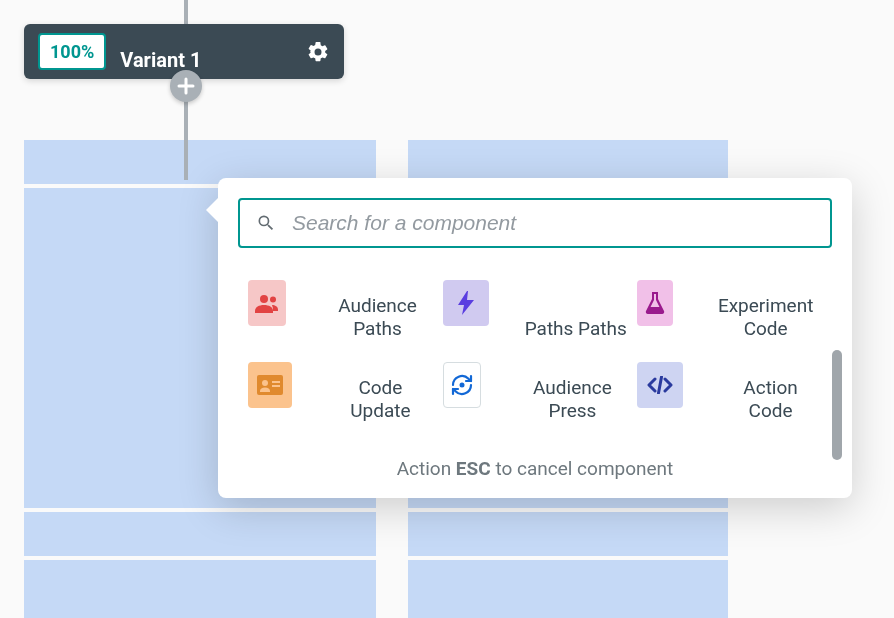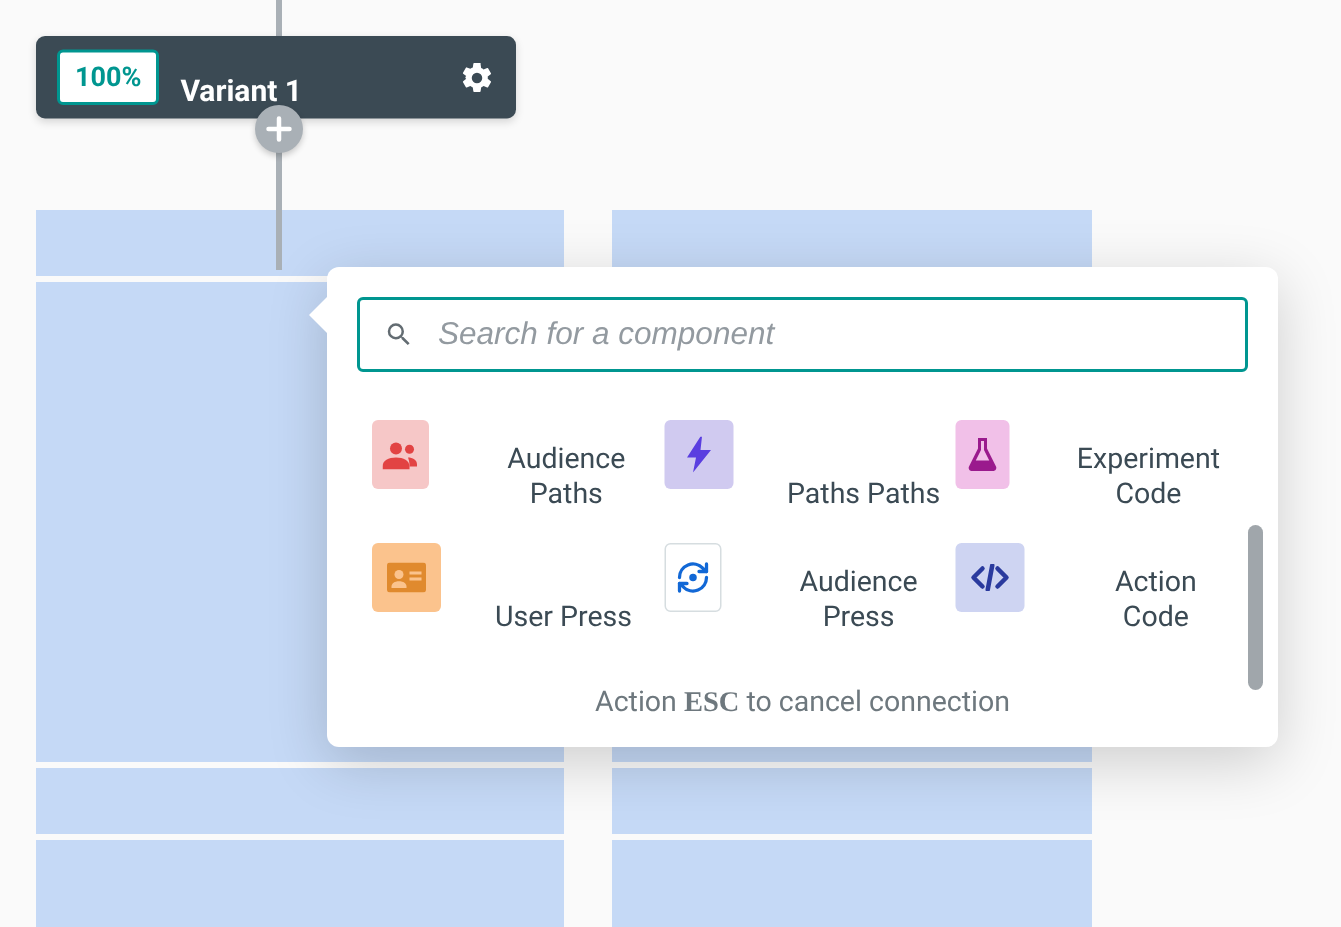--- a/index.html
+++ b/index.html
@@ -190,21 +190,21 @@
     .tile-white  { background: #fff; border: 1px solid #d6dde0; }
     .tile-lilac  { background: #ced4f2; }
     
     .footer-hint {
       margin-top: auto;
       text-align: center;
       font-size: 19px;
       color: #6e787e;
       padding-top: 30px;
     }
-    .footer-hint b { font-weight: 700; font-family: Liberation Serif, serif; }
+    .footer-hint b { font-weight: 700; }
     
     .scrollbar-thumb {
       position: absolute;
       right: 10px;
       top: 172px;
       width: 10px;
       height: 110px;
       background: #a0a6ab;
       border-radius: 5px;
     }
@@ -283,21 +283,21 @@
     <div class="component-item">
       <div class="icon-tile tile-orange">
         <svg width="26" height="20" viewBox="0 0 26 20" fill="#e08a2e">
           <rect x="0" y="0" width="26" height="20" rx="2"></rect>
           <circle cx="8" cy="8" r="3" fill="#fbc38d"></circle>
           <path d="M3 16c0-2 2-3.5 5-3.5s5 1.5 5 3.5v1H3v-1z" fill="#fbc38d"></path>
           <rect x="15" y="6" width="8" height="2" fill="#fbc38d"></rect>
           <rect x="15" y="10" width="8" height="2" fill="#fbc38d"></rect>
         </svg>
       </div>
-      <span class="component-label">User Press</span>
+      <span class="component-label">Code Update</span>
     </div>
 
     <div class="component-item">
       <div class="icon-tile tile-white">
         <svg width="24" height="24" viewBox="0 0 24 24" fill="none" stroke="#1268d6" stroke-width="2.2">
           <path d="M3 12a9 9 0 0 1 15.5-6.2L21 8" stroke-linecap="round"></path>
           <path d="M21 12a9 9 0 0 1-15.5 6.2L3 16" stroke-linecap="round"></path>
           <polyline points="21,3 21,8 16,8" fill="none" stroke-linecap="round" stroke-linejoin="round"></polyline>
           <polyline points="3,21 3,16 8,16" fill="none" stroke-linecap="round" stroke-linejoin="round"></polyline>
           <circle cx="12" cy="12" r="2.5" fill="#1268d6" stroke="none"></circle>
@@ -313,17 +313,17 @@
           <polyline points="18,3 24,9 18,15"></polyline>
           <line x1="14.5" y1="1" x2="11.5" y2="17"></line>
         </svg>
       </div>
       <span class="component-label">Action Code</span>
     </div>
 
   </div>
 
   <div class="footer-hint">
-    <span>Action </span><b>ESC</b><span> to cancel connection</span>
+    <span>Action </span><b>ESC</b><span> to cancel component</span>
   </div>
 
   <div class="scrollbar-thumb"></div>
 </div>
 
 </body></html>

